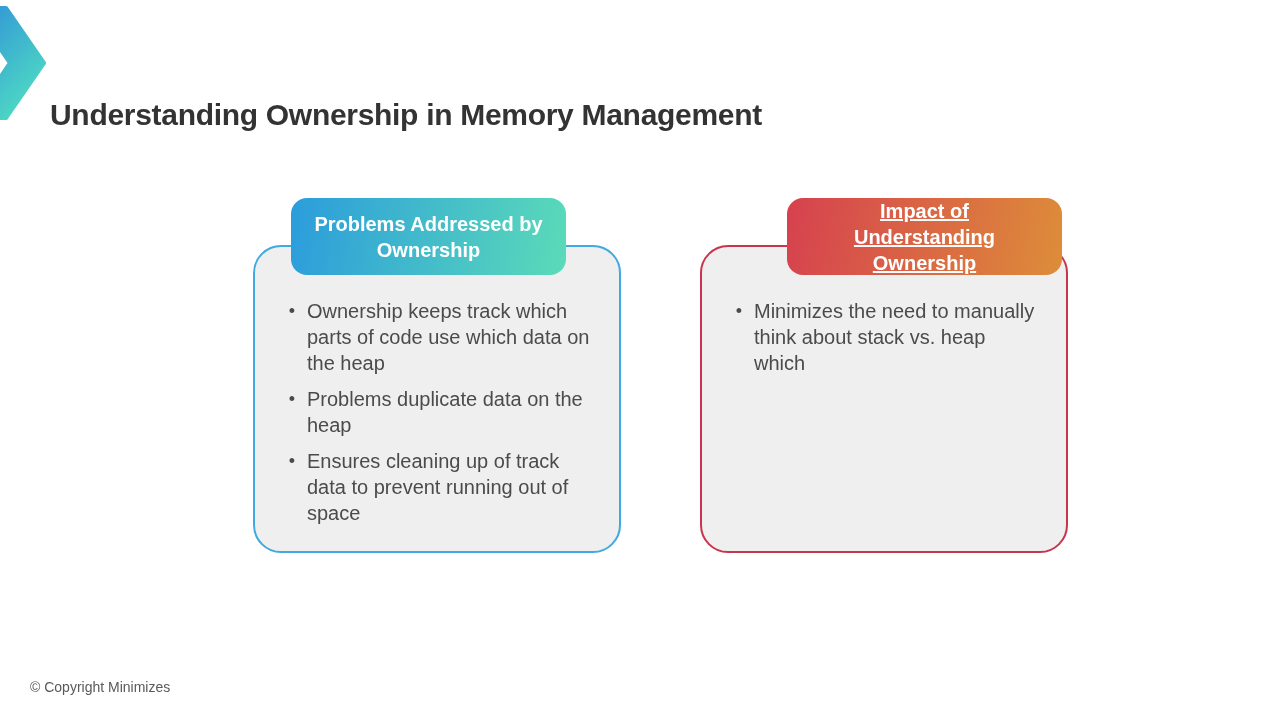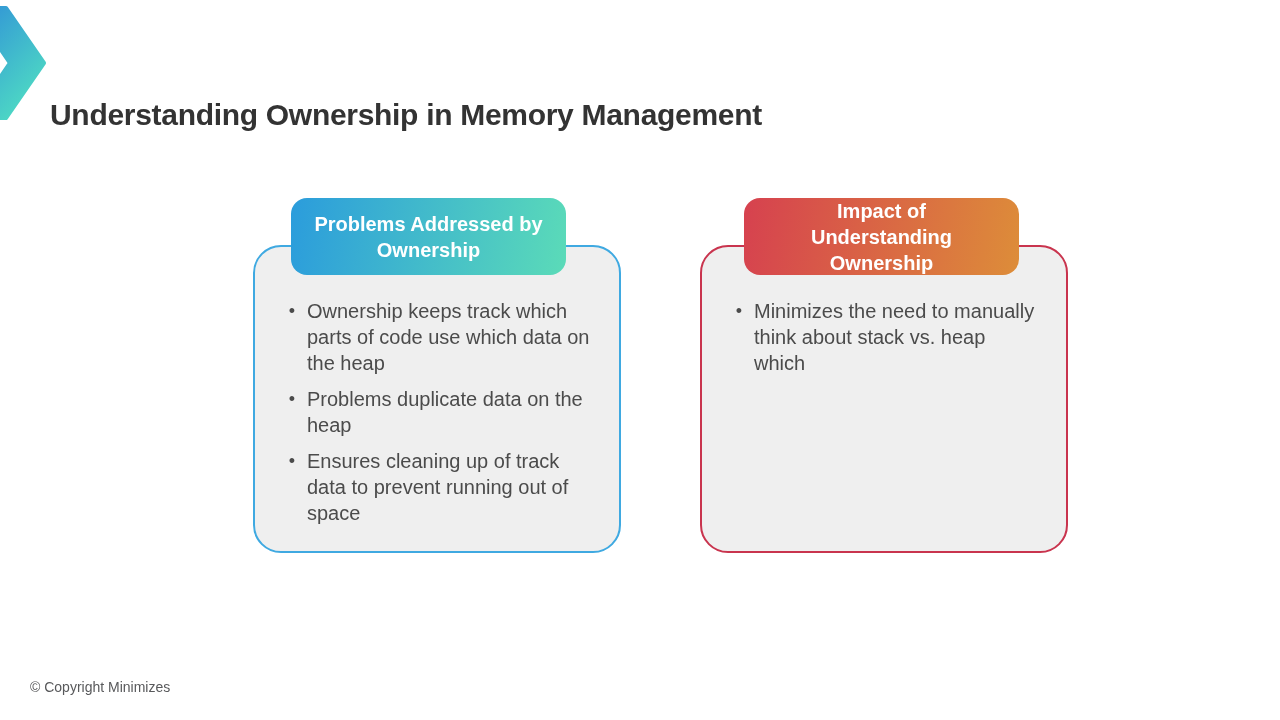--- a/index.html
+++ b/index.html
@@ -53,22 +53,23 @@
     font-weight: 600;
     line-height: 26px;
     padding: 6px 20px;
     z-index: 2;
   }
   .card-header.blue {
     left: 291px;
     background: linear-gradient(100deg, var(--grad-blue-1, #2b9cdc), var(--grad-blue-2, #5bdbb8));
   }
   .card-header.red {
-    left: 744px;
+    left: 787px;
     background: linear-gradient(100deg, var(--grad-red-1, #d6414f), var(--grad-red-2, #dd8d39));
+    text-decoration: underline;
   }
 
   .bullet-list {
     list-style: none;
     margin-top: 51px;
     padding: 0 28px 0 22px;
   }
   .bullet-list li {
     display: flex;
     margin-bottom: 10px;

